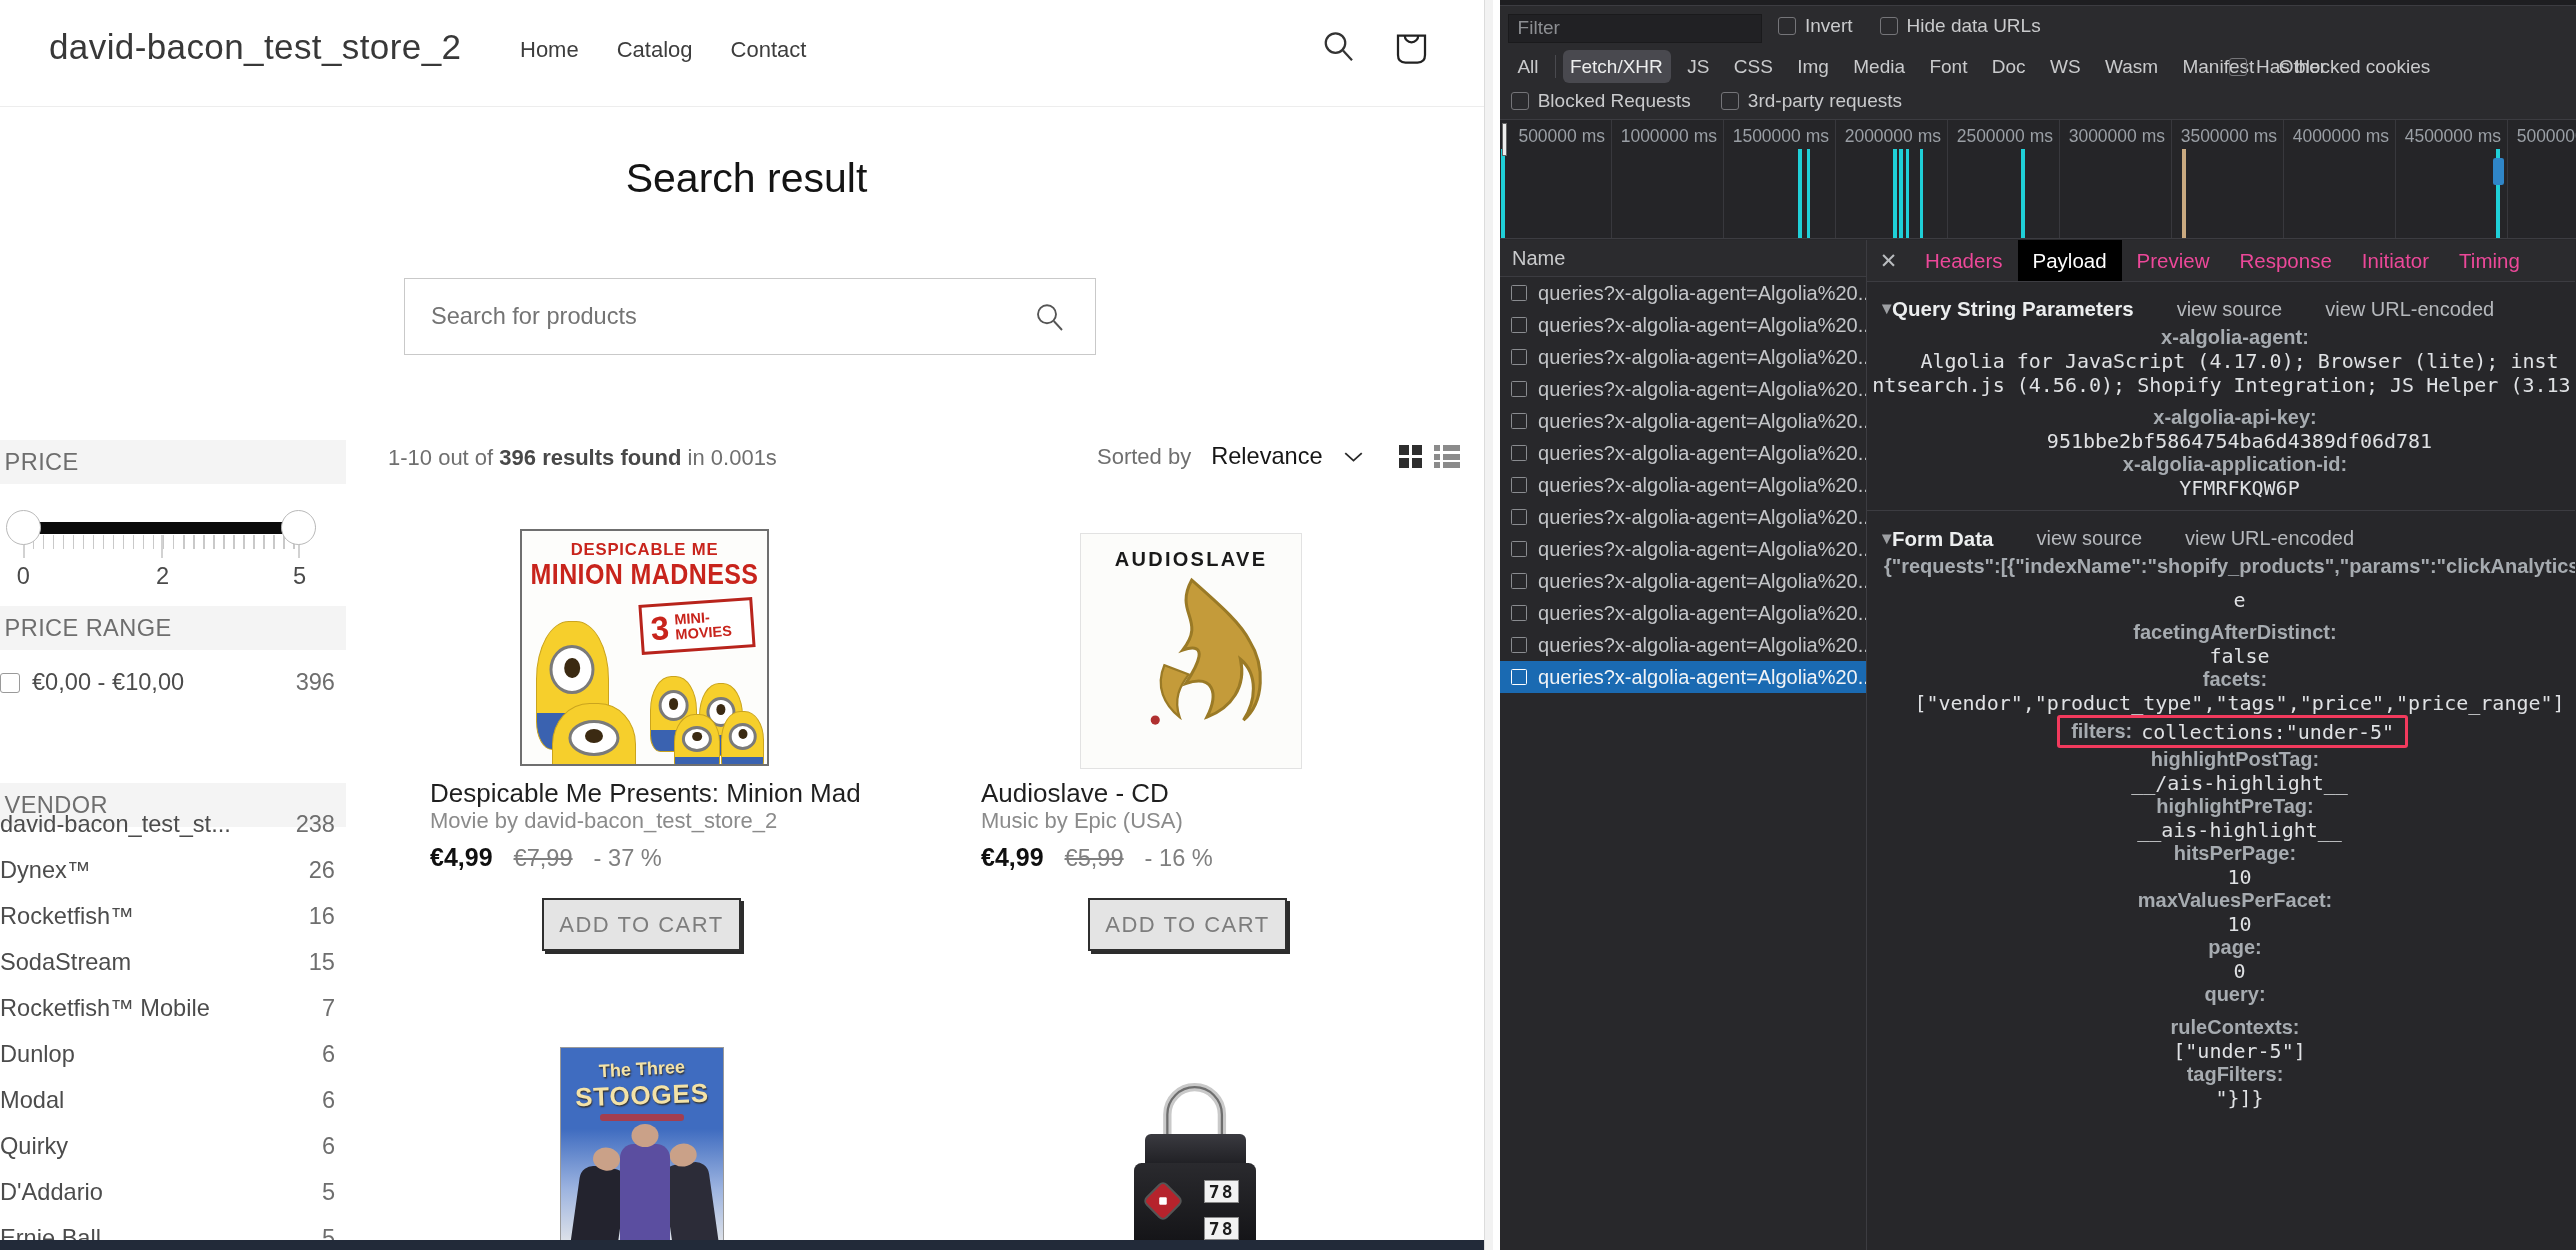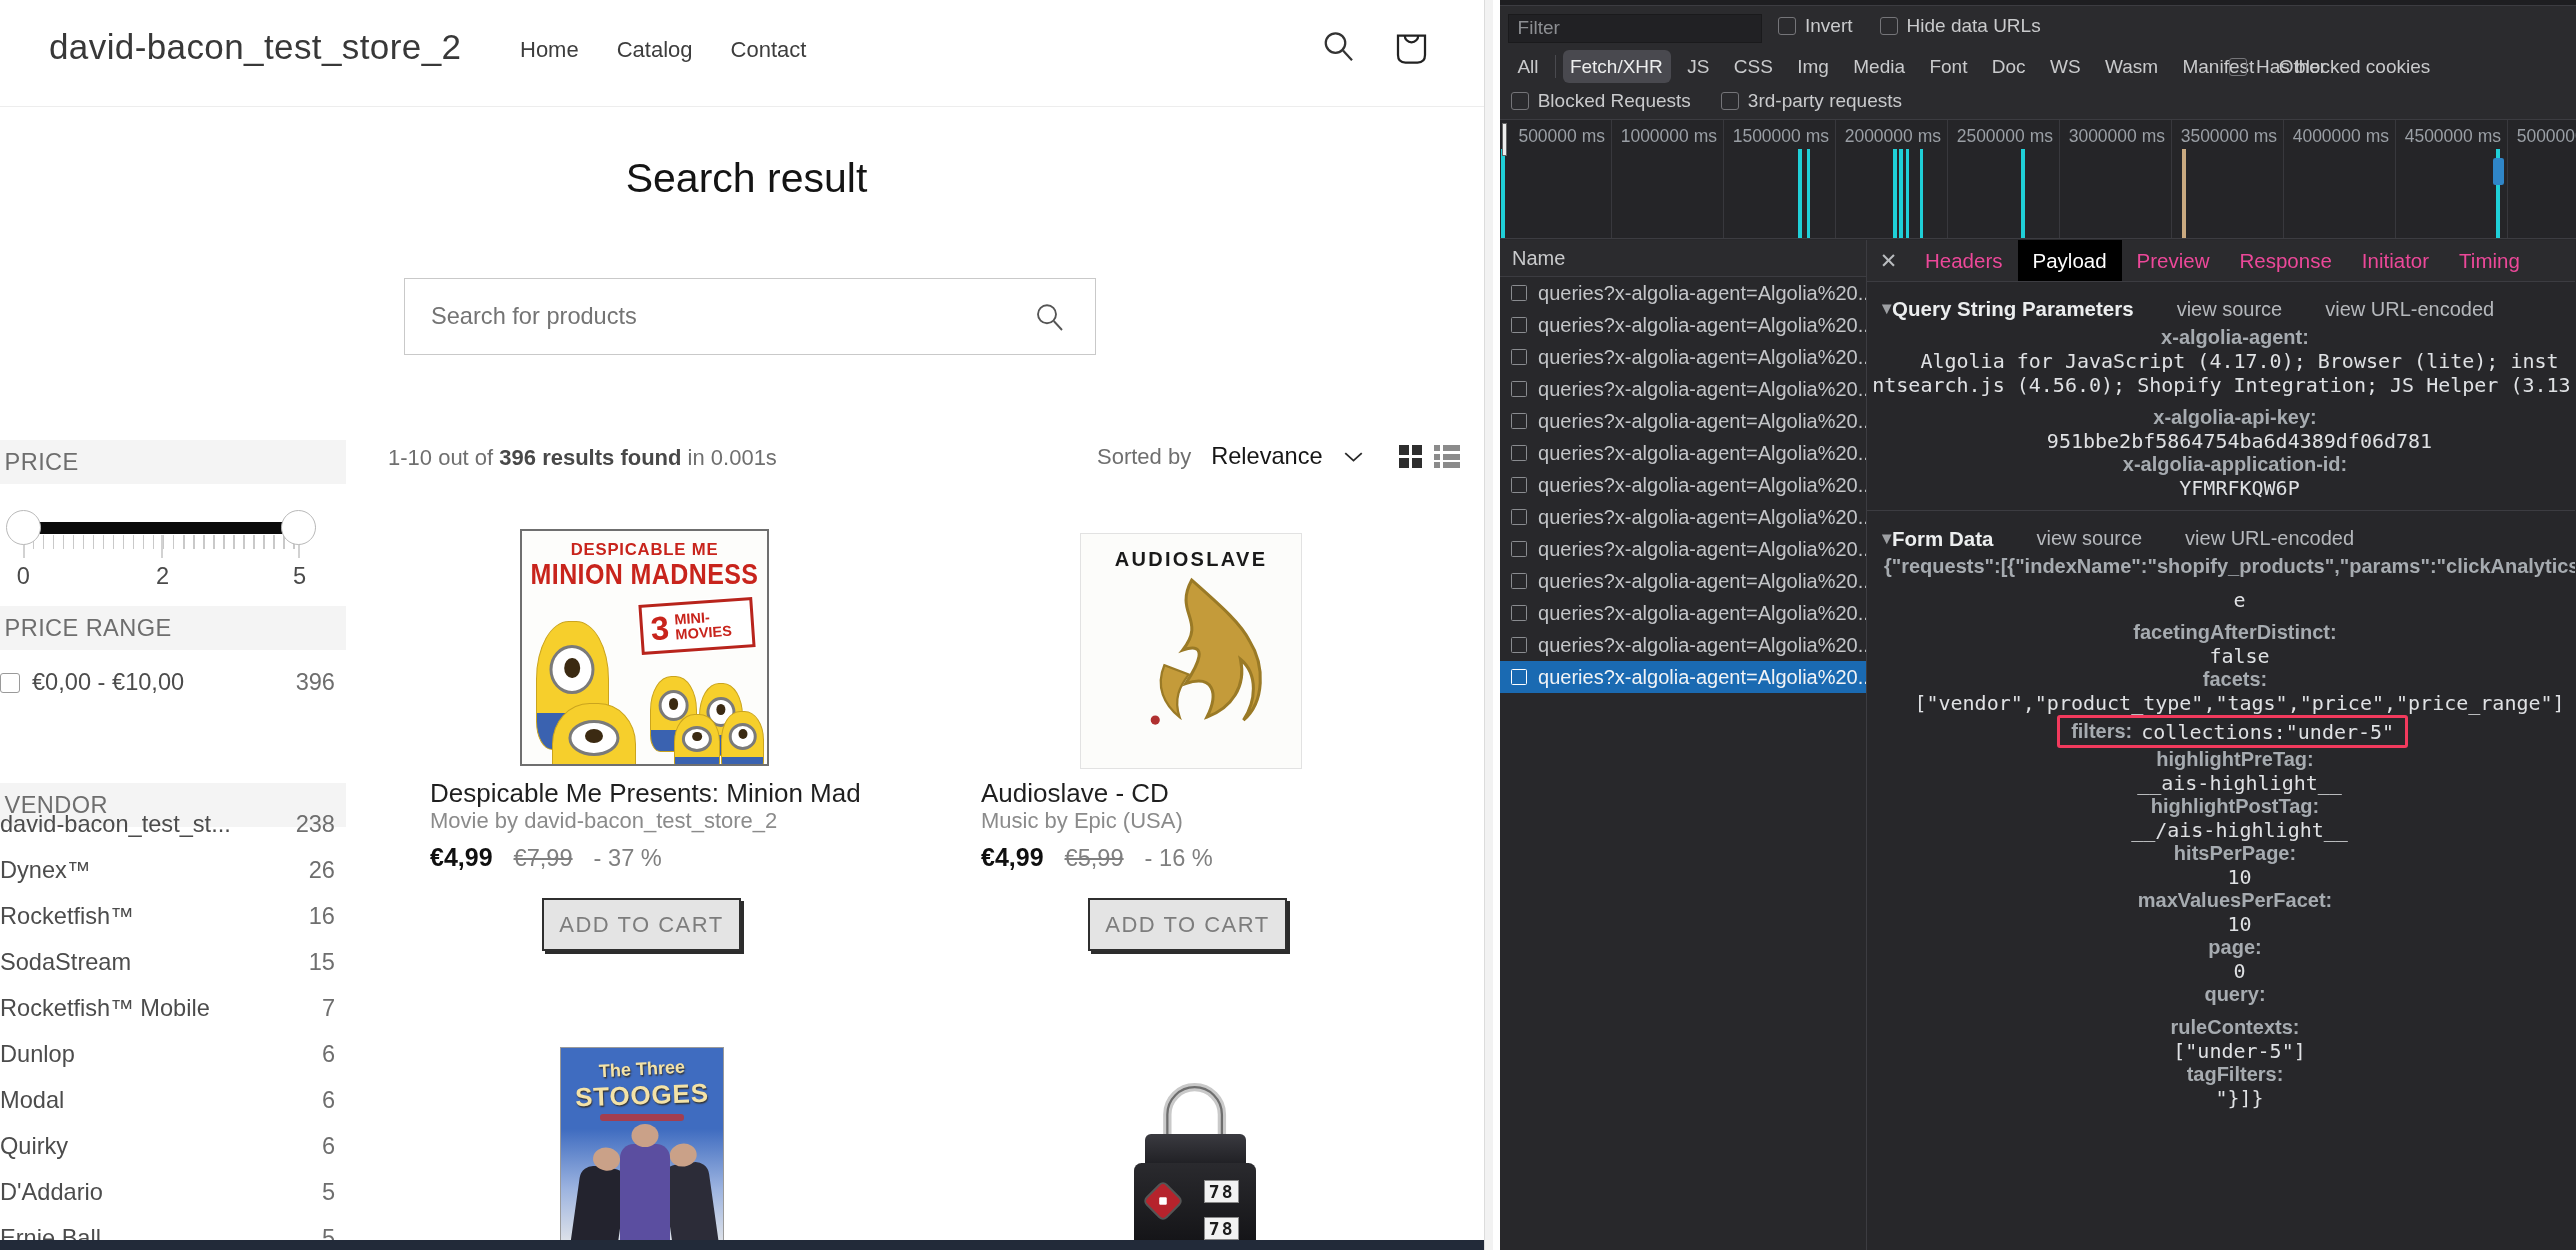--- a/index.html
+++ b/index.html
@@ -599,28 +599,28 @@
               <span class="pkey">facets:</span>
               <span class="pval">["vendor","product_type","tags","price","price_range"]</span>
             </div>
             <div class="prow">
               <span class="hl-box" style="border-color: rgb(242, 58, 93);">
                 <span class="pkey">filters:</span>
                 <span class="pval">collections:"under-5"</span>
               </span>
             </div>
             <div class="prow">
+              <span class="pkey">highlightPostTag:</span>
+              <span class="pval">__/ais-highlight__</span>
+            </div>
+            <div class="prow">
               <span class="pkey">highlightPreTag:</span>
               <span class="pval">__ais-highlight__</span>
             </div>
             <div class="prow">
-              <span class="pkey">highlightPostTag:</span>
-              <span class="pval">__/ais-highlight__</span>
-            </div>
-            <div class="prow">
               <span class="pkey">hitsPerPage:</span>
               <span class="pval">10</span>
             </div>
             <div class="prow">
               <span class="pkey">maxValuesPerFacet:</span>
               <span class="pval">10</span>
             </div>
             <div class="prow">
               <span class="pkey">page:</span>
               <span class="pval">0</span>

